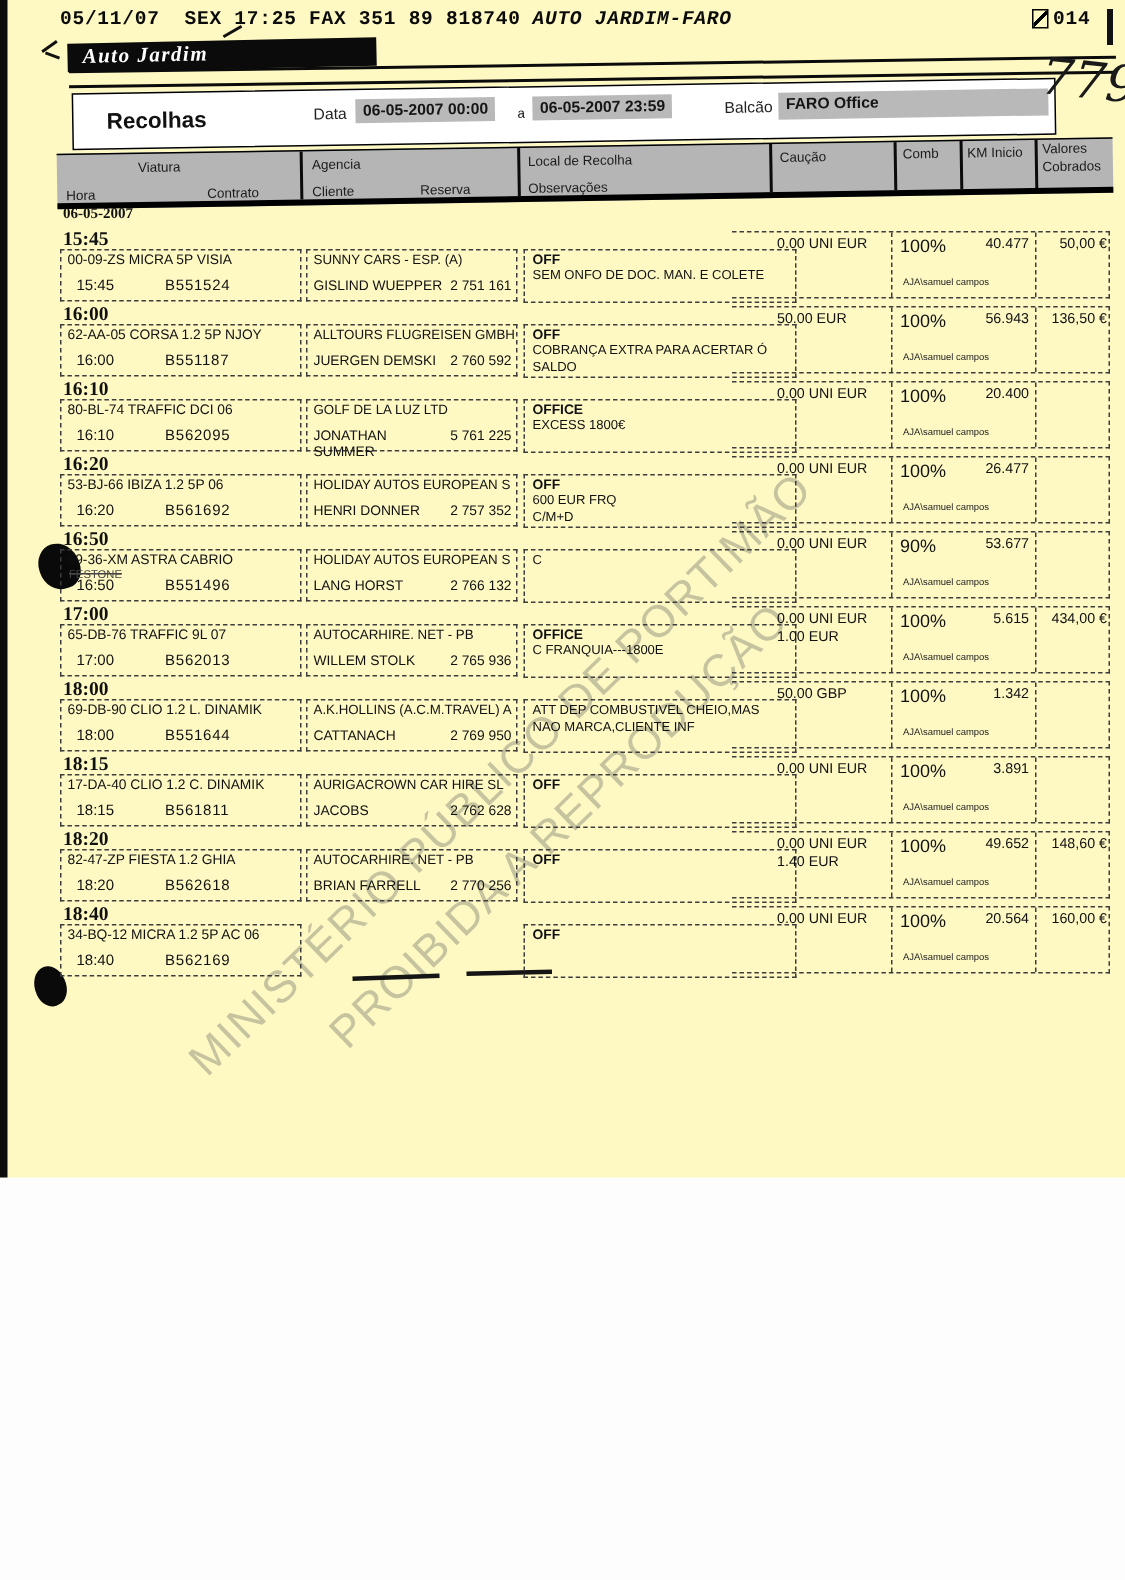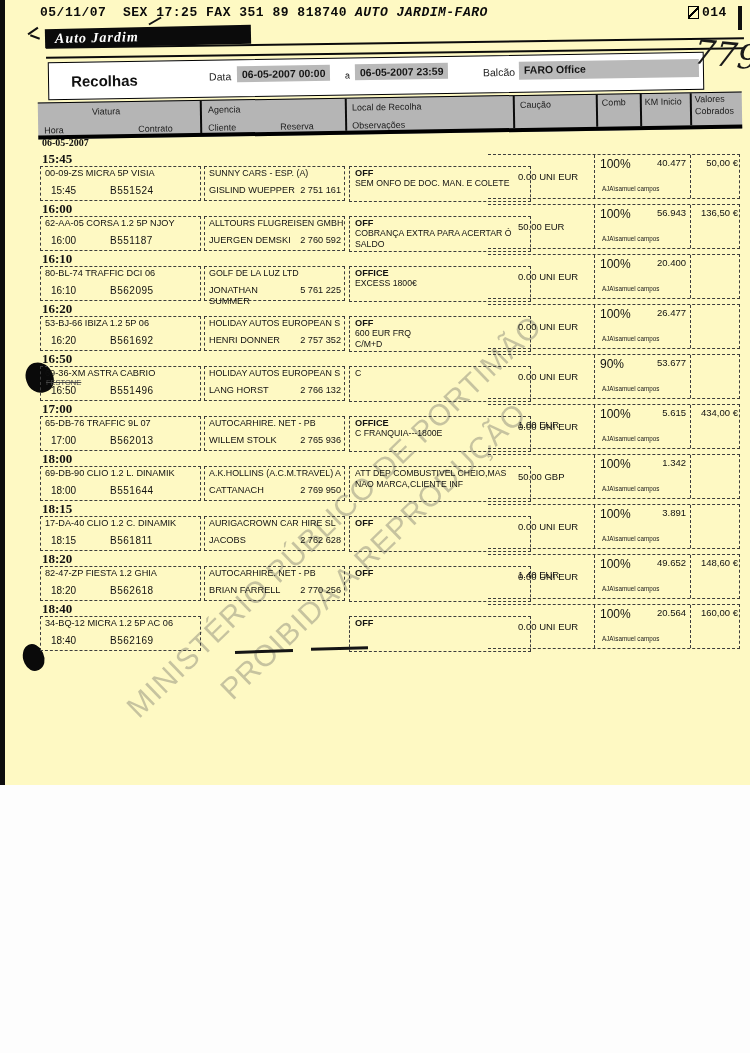--- a/index.html
+++ b/index.html
@@ -78,21 +78,21 @@
   .box2 .agencia { font-size:8.9px; white-space:nowrap; }
   .box2 .l2 { position:absolute; left:4px; top:18px; width:132px; display:flex; justify-content:space-between; font-size:9.2px; }
   .box2 .cliente2 { position:absolute; left:4px; top:29px; font-size:9.2px; }
   .box3 { left:311px; top:13px; width:182px; height:36px; padding:1px 5px; }
   .box3 .local { font-size:9.2px; font-weight:bold; white-space:nowrap; }
   .box3 .obs, .box3 .obs2 { font-size:8.7px; line-height:10.5px; white-space:nowrap; }
   .rright { position:absolute; left:450px; top:1px; width:252px; height:45px;
     border-top:1px dashed #3d3d3d; border-bottom:1px dashed #3d3d3d; border-right:1px dashed #3d3d3d; }
   .rright .vd { position:absolute; top:0; width:0; height:100%; border-left:1px dashed #3d3d3d; }
   .vd1 { left:106px; } .vd2 { left:202px; }
-  .rright .caucao  { position:absolute; left:30px; top:16px;  font-size:9.5px; white-space:nowrap;text-align:center; }
+  .rright .caucao  { position:absolute; left:30px; top:2px;  font-size:9.5px; white-space:nowrap;text-align:center; }
   .rright .caucao2 { position:absolute; left:30px; top:14px; font-size:9.5px; white-space:nowrap; }
   .rright .comb    { position:absolute; left:112px; top:2px; width:36px; text-align:left; font-size:12px; }
   .rright .km      { position:absolute; left:152px; top:2px; width:46px; text-align:right; font-size:9.5px; }
   .rright .valores { position:absolute; left:204px; top:2px; width:46px; text-align:right; font-size:9.5px; white-space:nowrap; }
   .rright .user    { position:absolute; left:114px; top:30px; font-size:6.3px; color:#222; white-space:nowrap; }
 
   
   .footer-date { position:absolute; left:72px; top:1014px; font-size:10.5px; letter-spacing:0.5px; }
   .footer-time { position:absolute; left:162px; top:1013px; font-size:10px;text-decoration:underline; }
   .footer-page { position:absolute; left:686px; top:997px; font-family:"Liberation Serif", serif; font-size:10.5px; }

